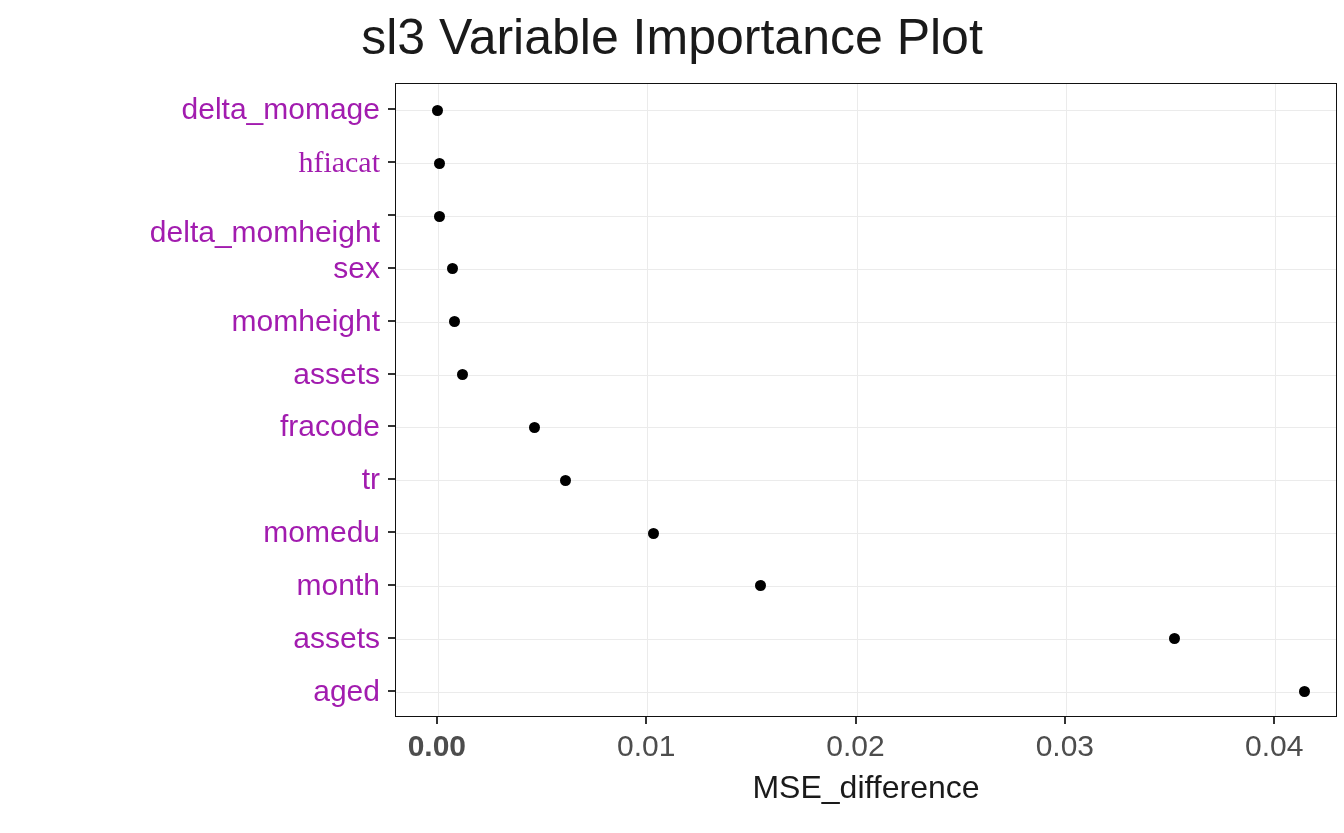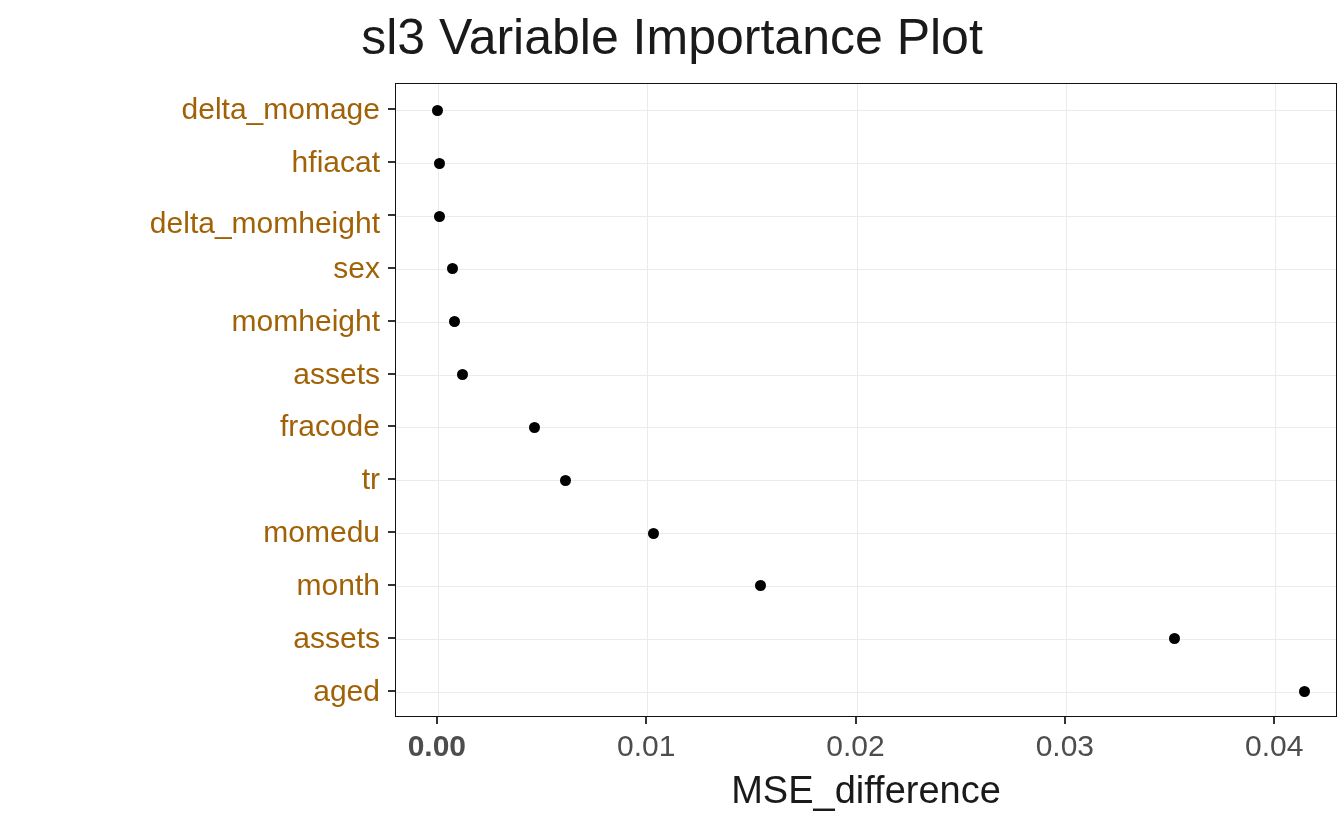--- a/index.html
+++ b/index.html
@@ -77,27 +77,27 @@
     position: absolute;
     width: 7px;
     height: 0;
     border-top: 2px solid #333;
     margin-top: -1px;
   }
   .tick-y-label {
     position: absolute;
     transform: translateY(-50%);
     font-size: 30px;
-    color: #a16207;
+    color: #a21caf;
     text-align: center;
     white-space: nowrap;
   }
   .xlabel {
     position: absolute;
-    font-size: 38px;
+    font-size: 32px;
     color: #1a1a1a;
     transform: translateX(-50%);
   }
 </style>
 </head>
 <body>
 
 <div class="chart-wrap">
   <div class="title">sl3 Variable Importance Plot</div>
   <div class="plot-area" id="plot">
@@ -128,23 +128,23 @@
       <div class="point" style="left: 364.24px; top: 501.917px;"></div>
       <div class="grid-h" style="top: 554.75px;"></div>
       <div class="point" style="left: 778.72px; top: 554.75px;"></div>
       <div class="grid-h" style="top: 607.583px;"></div>
       <div class="point" style="left: 908.507px; top: 607.583px;"></div>
     </div>
   <div id="axis-layer">
       <div class="tick-y" style="left: 388px; top: 109.417px;"></div>
       <div class="tick-y-label" style="right: 964px; top: 109.417px;">delta_momage</div>
       <div class="tick-y" style="left: 388px; top: 162.25px;"></div>
-      <div class="tick-y-label" style="right: 964px; top: 162.25px;">hfiacat</div>
+      <div class="tick-y-label" style="right: 964px; top: 162.25px; font-family: Liberation Serif, serif;">hfiacat</div>
       <div class="tick-y" style="left: 388px; top: 215.083px;"></div>
-      <div class="tick-y-label" style="right: 964px; top: 223px;">delta_momheight</div>
+      <div class="tick-y-label" style="right: 964px; top: 232px;">delta_momheight</div>
       <div class="tick-y" style="left: 388px; top: 267.917px;"></div>
       <div class="tick-y-label" style="right: 964px; top: 267.917px;">sex</div>
       <div class="tick-y" style="left: 388px; top: 320.75px;"></div>
       <div class="tick-y-label" style="right: 964px; top: 320.75px;">momheight</div>
       <div class="tick-y" style="left: 388px; top: 373.583px;"></div>
       <div class="tick-y-label" style="right: 964px; top: 373.583px;">assets</div>
       <div class="tick-y" style="left: 388px; top: 426.417px;"></div>
       <div class="tick-y-label" style="right: 964px; top: 426.417px;">fracode</div>
       <div class="tick-y" style="left: 388px; top: 479.25px;"></div>
       <div class="tick-y-label" style="right: 964px; top: 479.25px;">tr</div>

